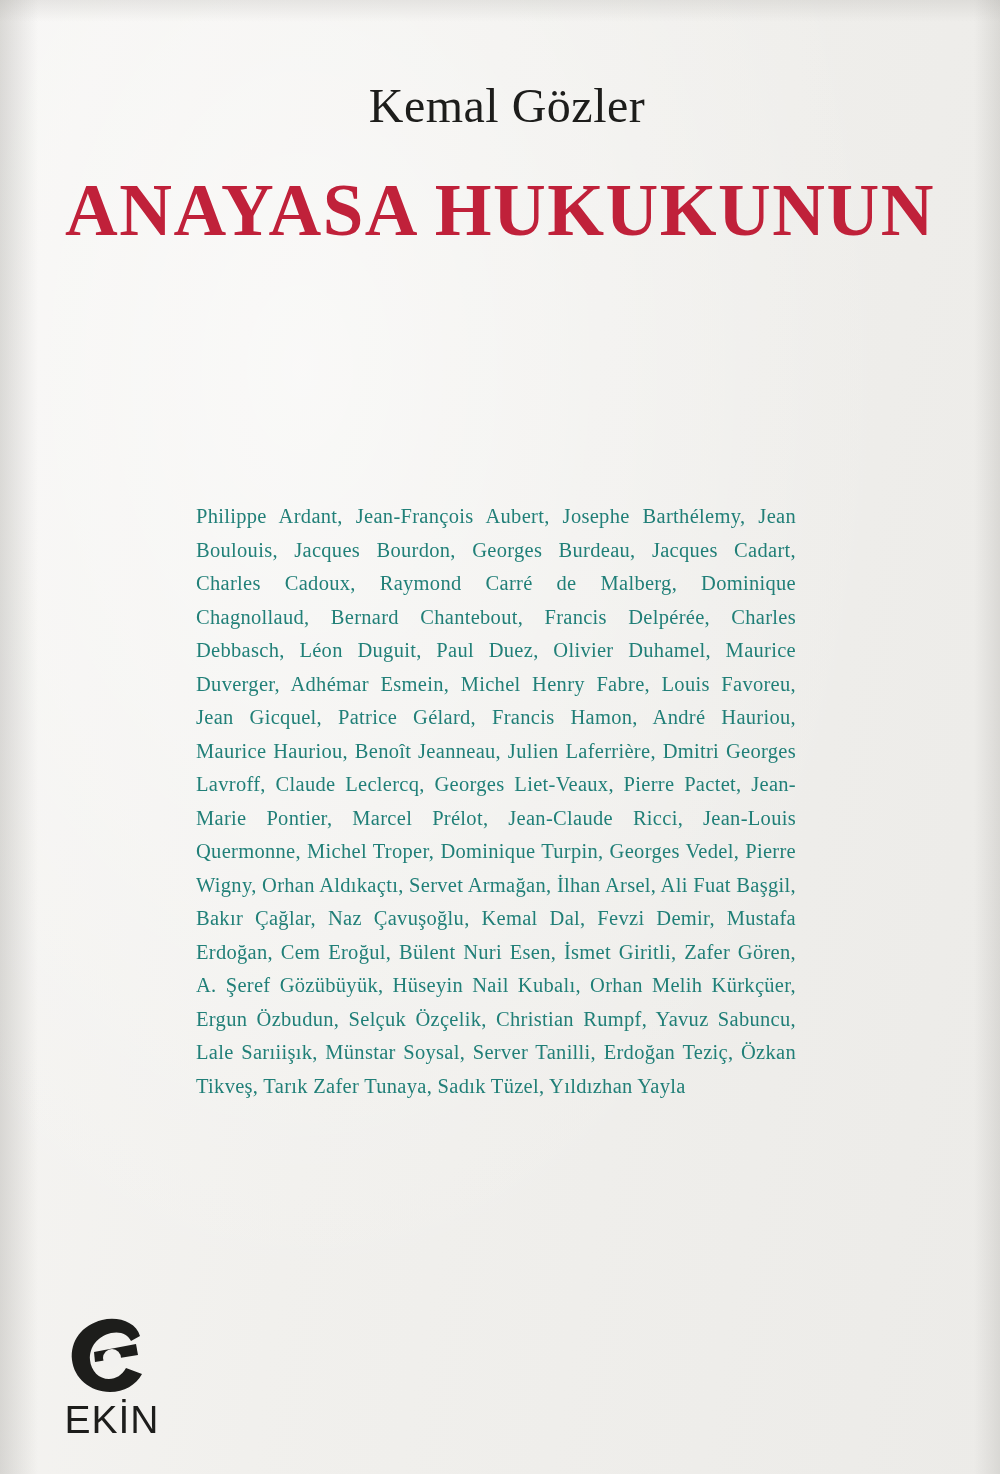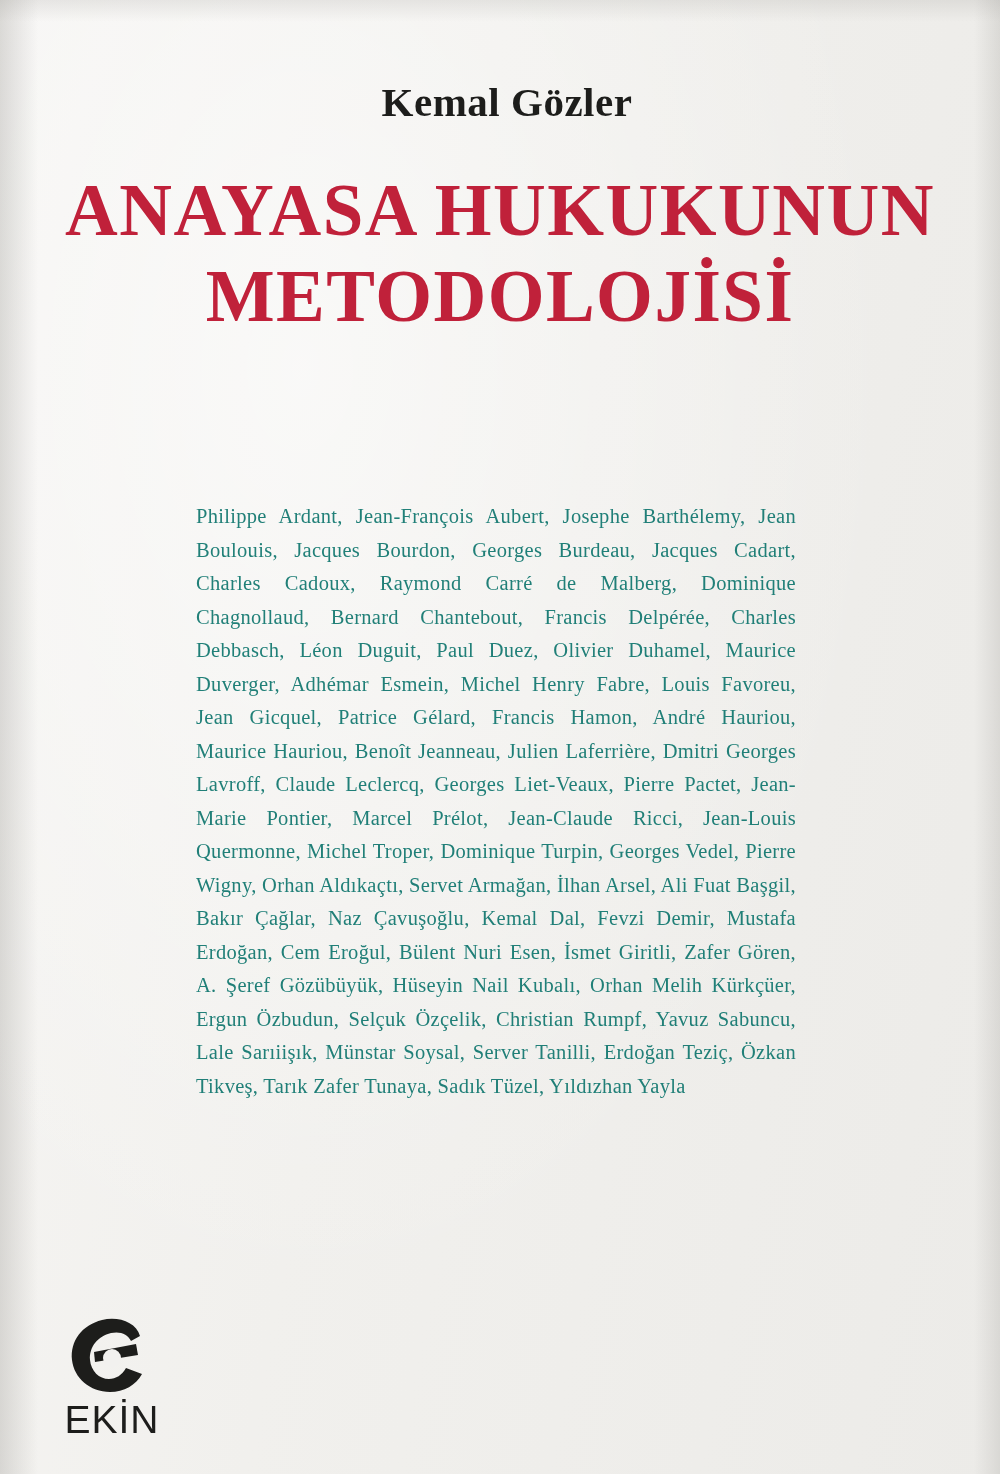--- a/index.html
+++ b/index.html
@@ -54,22 +54,22 @@
     pointer-events: none;
   }
 
   .author-name {
     position: absolute;
     top: 78px;
     left: 0;
     right: 0;
     text-align: center;
     font-family: "Liberation Serif", serif;
-    font-size: 41px;
-    font-weight: 700;
+    font-size: 48px;
+    font-weight: 400;
     letter-spacing: 0.5px;
     color: #1d1d1b;
     padding-left: 14px;
   }
 
   .title-block {
     position: absolute;
     top: 168px;
     left: 55px;
     right: 55px;
@@ -135,21 +135,20 @@
 
   <div class="cover-texture"></div>
   <div class="left-edge-shadow"></div>
   <div class="right-edge-shadow"></div>
   <div class="top-edge-shadow"></div>
 
   <div class="author-name">Kemal Gözler</div>
 
   <div class="title-block">
     <div class="title-line line1">ANAYASA HUKUKUNUN</div>
-    <div class="title-line line2">METODOLOJİSİ</div>
   </div>
 
   <div class="names-block">Philippe Ardant, Jean-François Aubert, Josephe Barthélemy, Jean Boulouis, Jacques Bourdon, Georges Burdeau, Jacques Cadart, Charles Cadoux, Raymond Carré de Malberg, Dominique Chagnollaud, Bernard Chantebout, Francis Delpérée, Charles Debbasch, Léon Duguit, Paul Duez, Olivier Duhamel, Maurice Duverger, Adhémar Esmein, Michel Henry Fabre, Louis Favoreu, Jean Gicquel, Patrice Gélard, Francis Hamon, André Hauriou, Maurice Hauriou, Benoît Jeanneau, Julien Laferrière, Dmitri Georges Lavroff, Claude Leclercq, Georges Liet-Veaux, Pierre Pactet, Jean-Marie Pontier, Marcel Prélot, Jean-Claude Ricci, Jean-Louis Quermonne, Michel Troper, Dominique Turpin, Georges Vedel, Pierre Wigny, Orhan Aldıkaçtı, Servet Armağan, İlhan Arsel, Ali Fuat Başgil, Bakır Çağlar, Naz Çavuşoğlu, Kemal Dal, Fevzi Demir, Mustafa Erdoğan, Cem Eroğul, Bülent Nuri Esen, İsmet Giritli, Zafer Gören, A. Şeref Gözübüyük, Hüseyin Nail Kubalı, Orhan Melih Kürkçüer, Ergun Özbudun, Selçuk Özçelik, Christian Rumpf, Yavuz Sabuncu, Lale Sarıiişık, Münstar Soysal, Server Tanilli, Erdoğan Teziç, Özkan Tikveş, Tarık Zafer Tunaya, Sadık Tüzel, Yıldızhan Yayla</div>
 
   <div class="publisher-logo">
     <div class="logo-mark">
       <svg width="92" height="84" viewBox="0 0 92 84" xmlns="http://www.w3.org/2000/svg">
         <path d="M74 22 C70 8, 52 2, 36 6 C16 11, 4 27, 6 46 C8 64, 24 78, 44 78 C58 78, 70 71, 76 60 L60 54 C56 61, 50 65, 43 65 C33 65, 25 57, 24 46 C23 33, 32 22, 45 19 C54 17, 62 20, 65 27 Z" fill="#1d1d1b"></path>
         <path d="M28 38 L70 30 L72 41 L29 48 Z" fill="#1d1d1b"></path>
         <circle cx="46" cy="44" r="9" fill="#f2f1ef"></circle>

